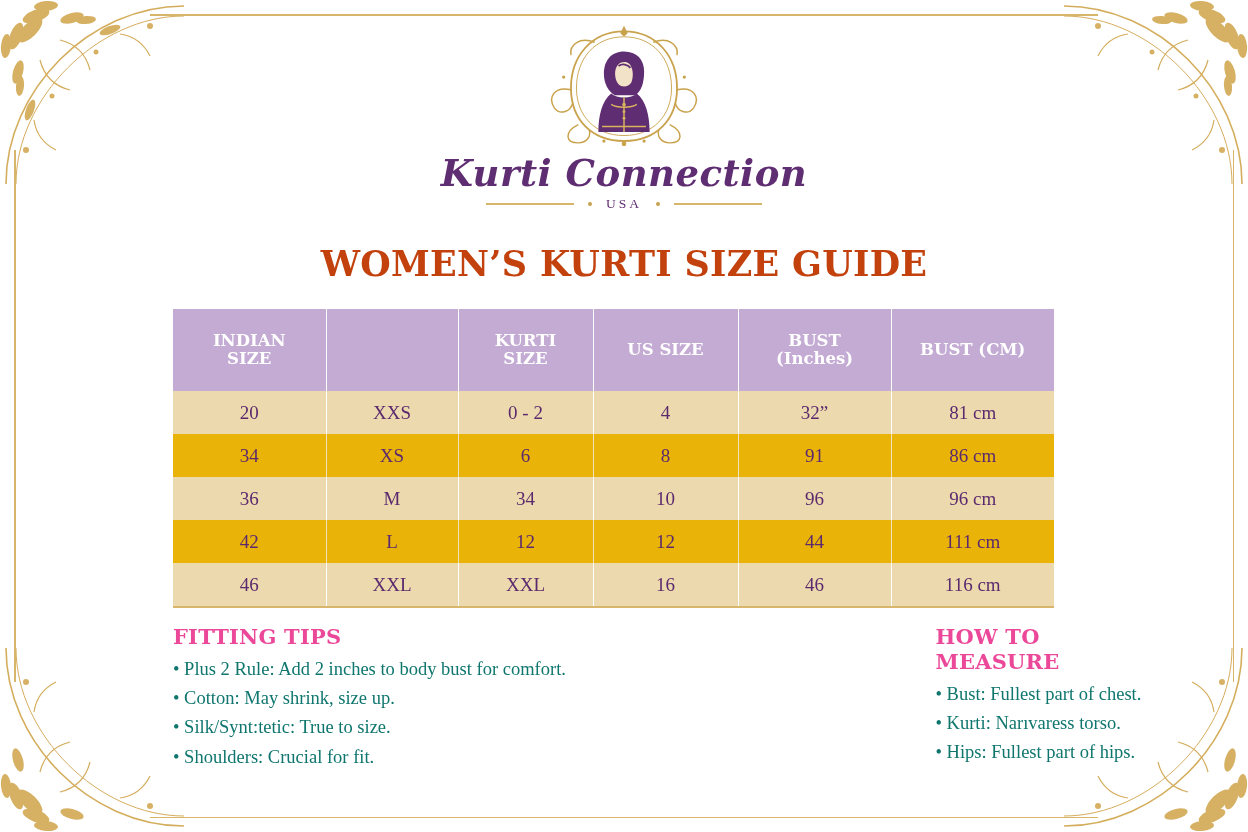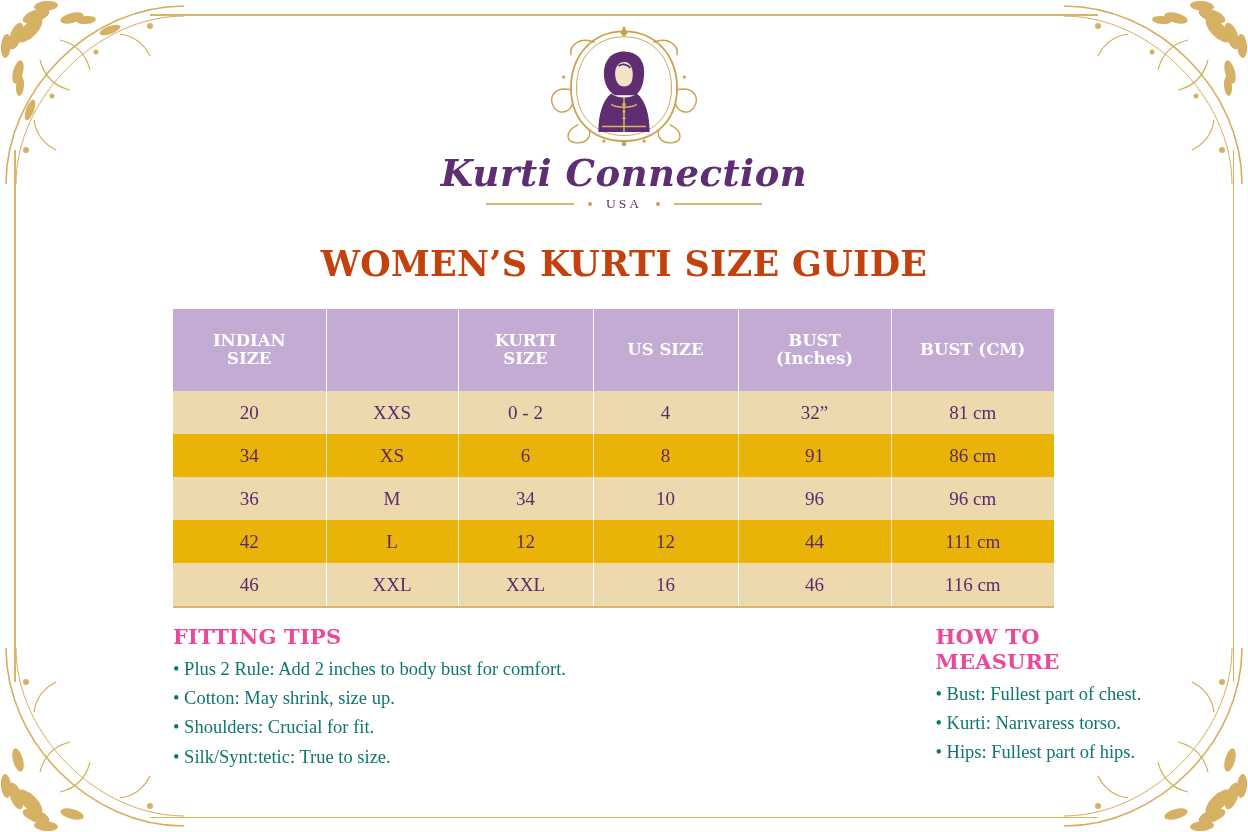--- a/index.html
+++ b/index.html
@@ -460,22 +460,22 @@
 </table>
 
 <div class="section-divider"></div>
 
 <div class="info-cols">
   <div class="info-col left">
     <div class="info-heading">FITTING TIPS</div>
     <ul class="info-list">
       <li>• Plus 2 Rule: Add 2 inches to body bust for comfort.</li>
       <li>• Cotton: May shrink, size up.</li>
+      <li>• Silk/Synt:tetic: True to size.</li>
       <li>• Shoulders: Crucial for fit.</li>
-      <li>• Silk/Synt:tetic: True to size.</li>
     </ul>
   </div>
   <div class="info-col right">
     <div class="info-heading">HOW TO MEASURE</div>
     <ul class="info-list">
       <li>• Bust: Fullest part of chest.</li>
       <li>• Kurti: Narıvaress torso.</li>
       <li>• Hips: Fullest part of hips.</li>
     </ul>
   </div>

